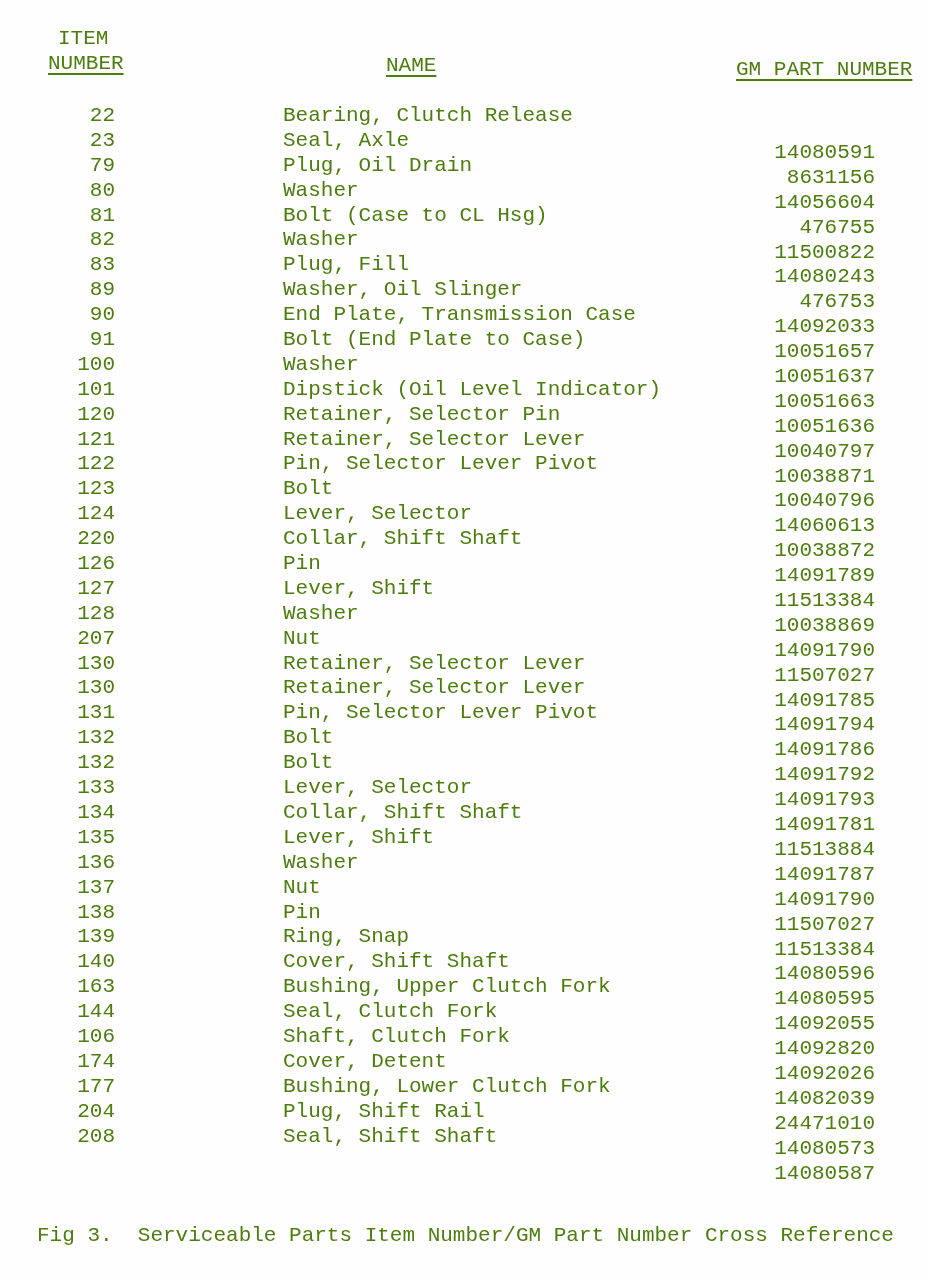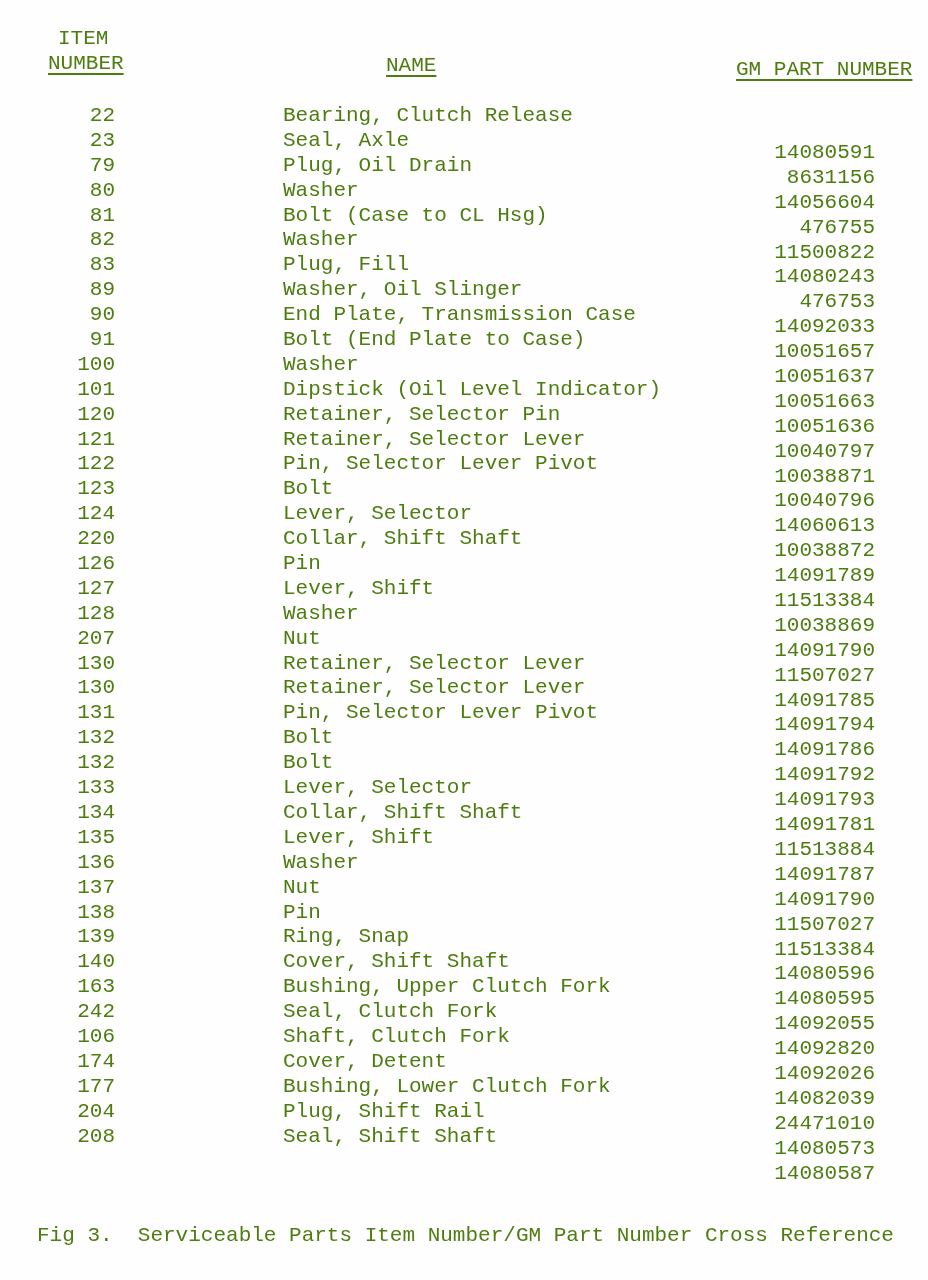--- a/index.html
+++ b/index.html
@@ -274,21 +274,21 @@
         <span class="cell-item">140</span>
         <span class="cell-name">Cover, Shift Shaft</span>
         <span class="cell-part">14080595</span>
       </div>
       <div class="row">
         <span class="cell-item">163</span>
         <span class="cell-name">Bushing, Upper Clutch Fork</span>
         <span class="cell-part">14092055</span>
       </div>
       <div class="row">
-        <span class="cell-item">242</span>
+        <span class="cell-item">144</span>
         <span class="cell-name">Seal, Clutch Fork</span>
         <span class="cell-part">14092820</span>
       </div>
       <div class="row">
         <span class="cell-item">106</span>
         <span class="cell-name">Shaft, Clutch Fork</span>
         <span class="cell-part">14092026</span>
       </div>
       <div class="row">
         <span class="cell-item">174</span>

